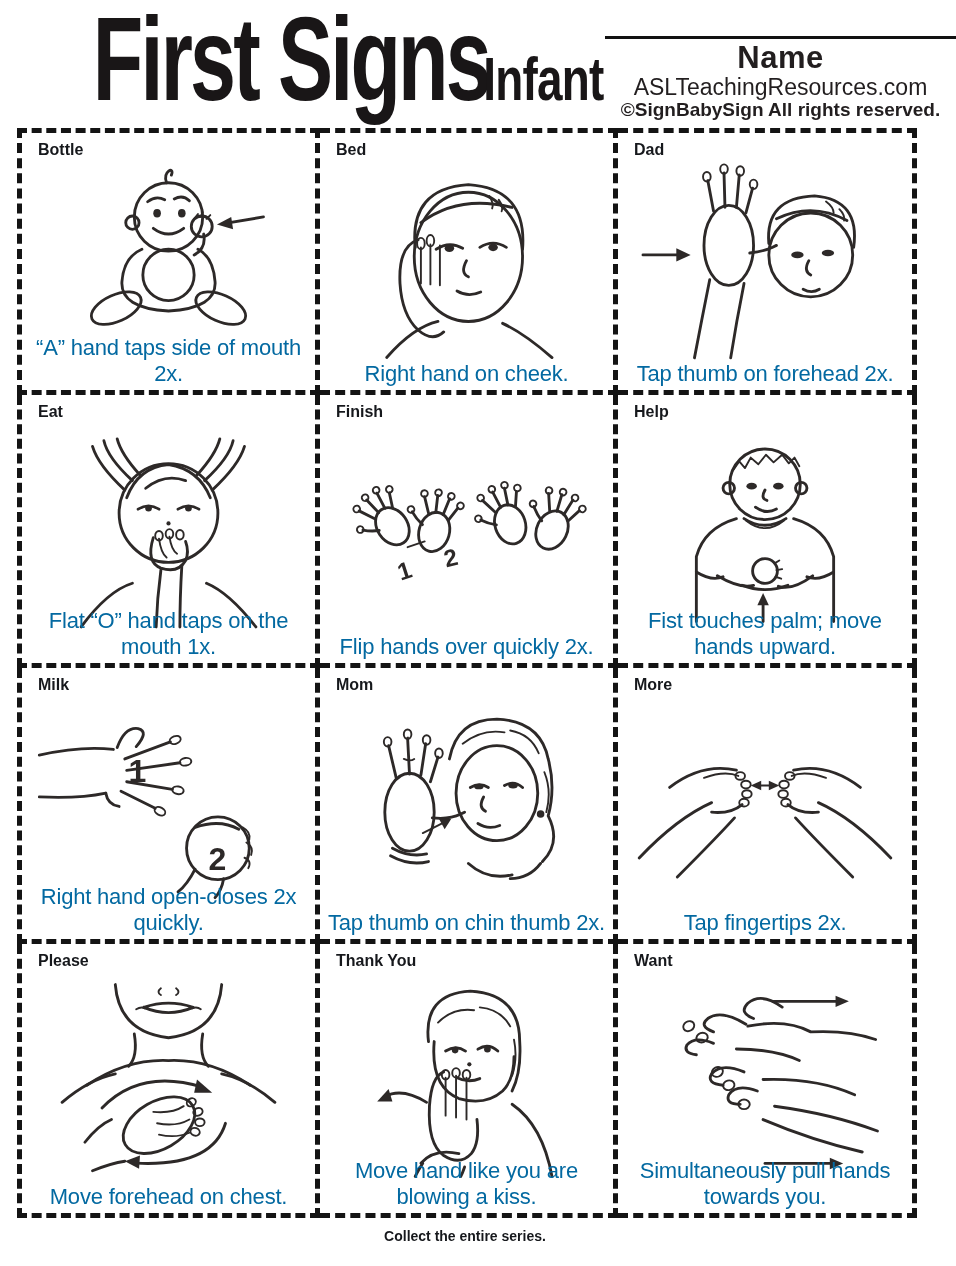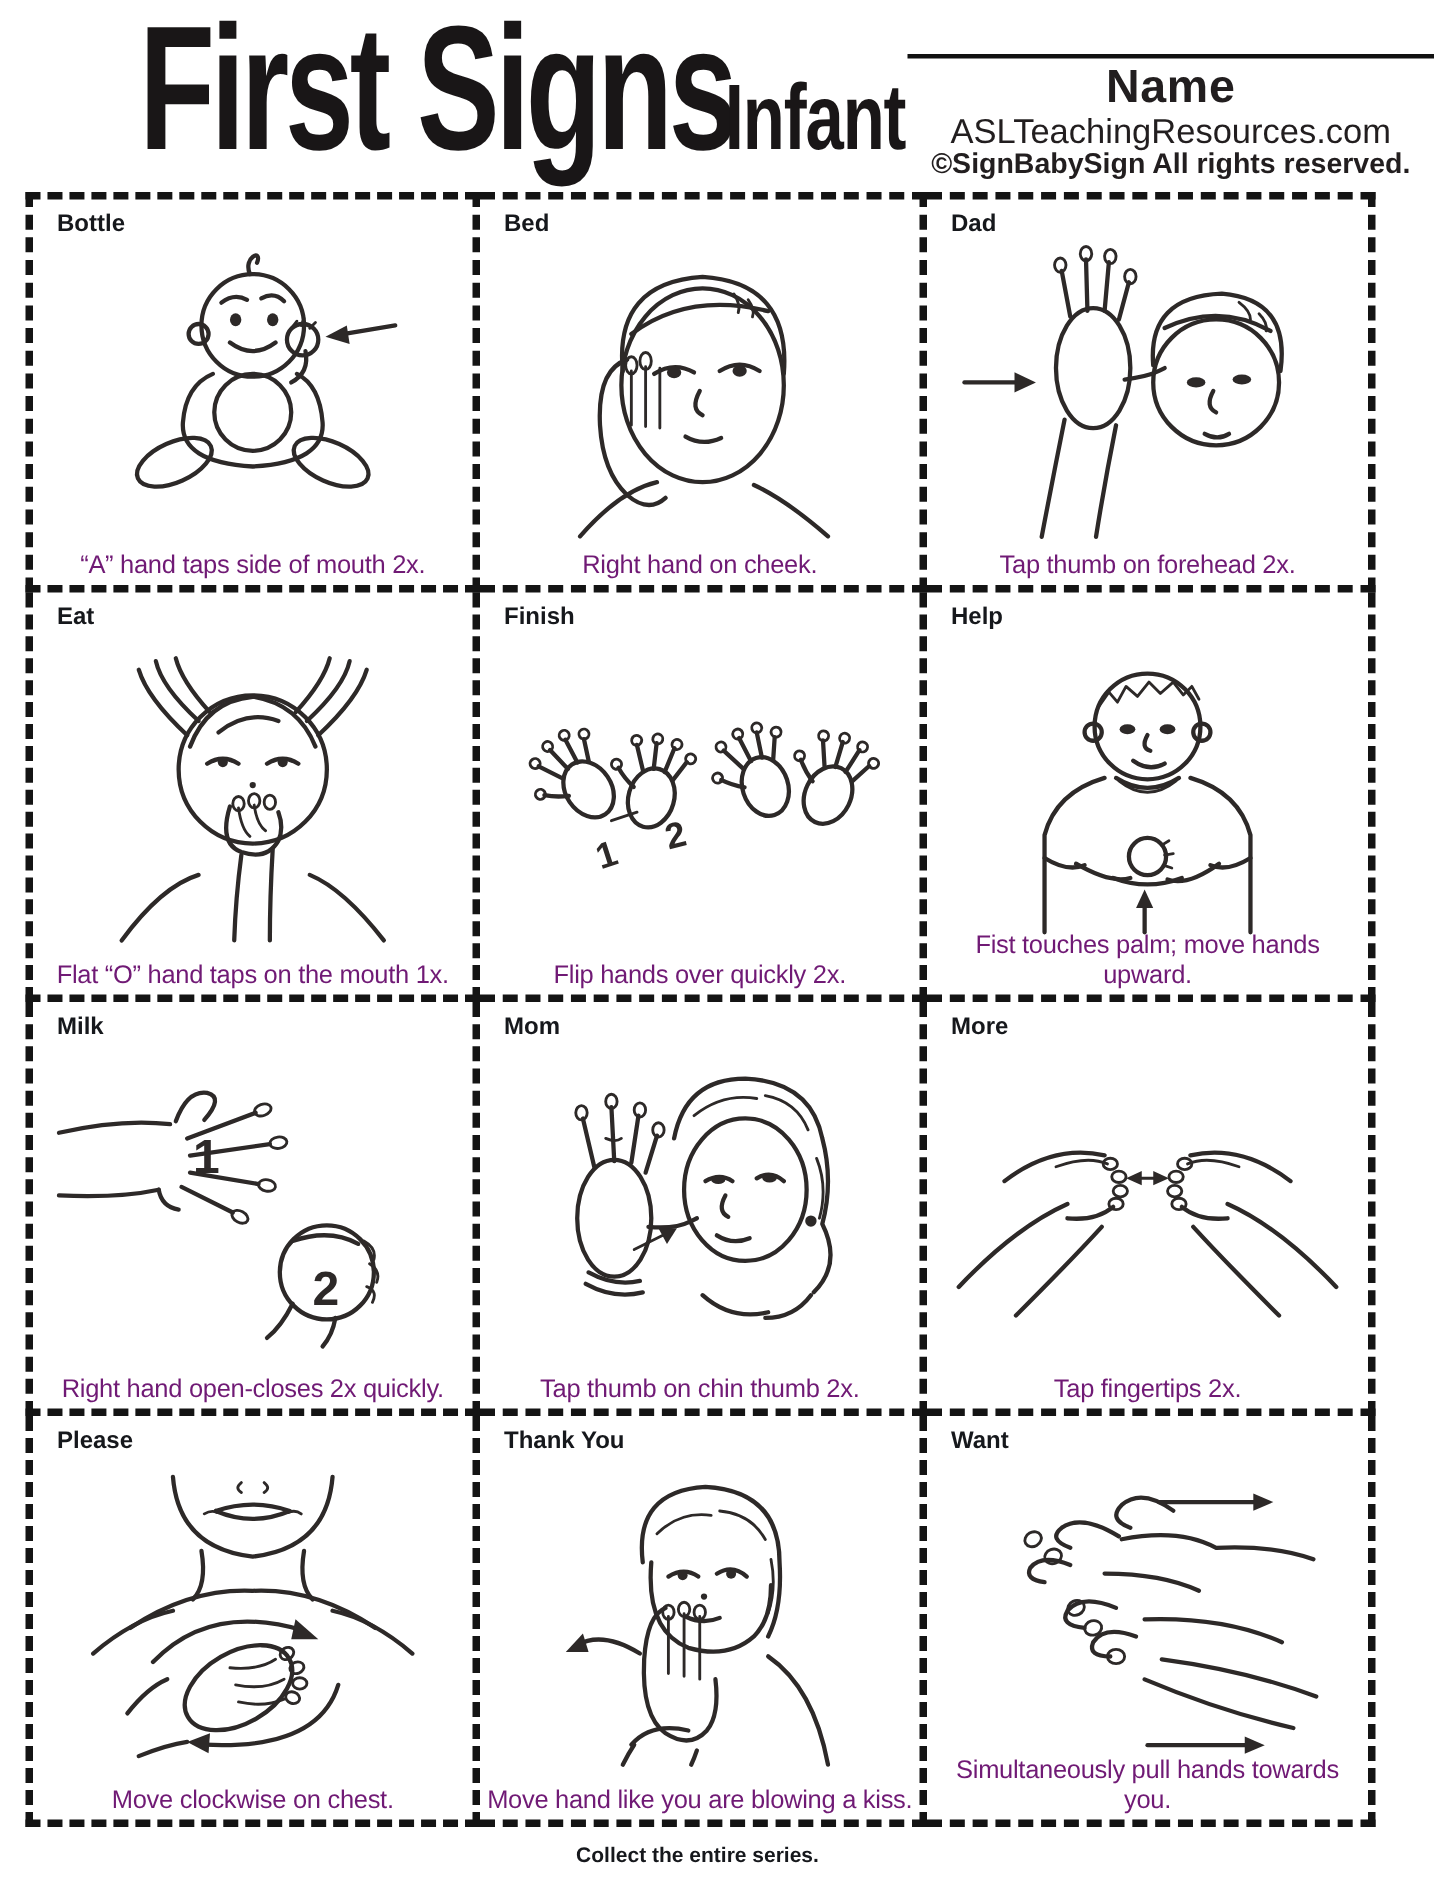--- a/index.html
+++ b/index.html
@@ -23,21 +23,21 @@
 
   
   .grid { position:absolute; left:17px; top:128px; width:900px; height:1090px;
           display:grid; grid-template-columns:303px 298px 299px;
           grid-template-rows:267px 273px 276px 274px; }
   .cell { position:relative; border-right:5px dashed #141414; border-bottom:5px dashed #141414; }
   .cell.c0 { border-left:5px dashed #141414; }
   .cell.r0 { border-top:5px dashed #141414; }
   .cell-title { position:absolute; top:8px; left:16px; font-size:16px; font-weight:600; color:#16181c; z-index:2; }
   .cell-caption { position:absolute; bottom:3px; left:1%; right:1%; text-align:center;
-                  font-size:17px; font-weight:500; letter-spacing:-.2px; color:#701a75; z-index:2; }
+                  font-size:22px; font-weight:500; letter-spacing:-.2px; color:#0369a1; z-index:2; }
   .art { position:absolute; left:4px; right:4px; top:28px; bottom:24px;
          display:flex; align-items:center; justify-content:center; }
   .art svg { width:100%; height:100%; }
   .art svg * { stroke:#2d2928; stroke-width:3; fill:none; stroke-linecap:round; stroke-linejoin:round; }
   .art svg .fill { fill:#2d2928; stroke:none; }
   .art svg .thin { stroke-width:2; }
   .step-num { position:absolute; font-weight:700; color:#2d2928; z-index:2; font-family:"Liberation Sans", sans-serif; }
   .finish-1 { left:26%; top:62%; font-size:24px; transform:rotate(-18deg); }
   .finish-2 { left:42%; top:56%; font-size:24px; transform:rotate(-14deg); }
   .milk-1   { left:36%; top:26%; font-size:32px; }
@@ -354,21 +354,21 @@
         <g>
           <path d="M80,134 Q120,92 186,112"></path>
           <polygon class="fill" points="196,118 180,104 177,118"></polygon>
           <path d="M210,150 Q196,196 116,192"></path>
           <polygon class="fill" points="104,190 120,184 119,198"></polygon>
           <path d="M62,170 Q76,152 90,146"></path>
           <path d="M70,200 Q90,192 104,190"></path>
         </g>
       </svg>
     </div>
-    <div class="cell-caption">Move clockwise on chest.</div>
+    <div class="cell-caption">Move forehead on chest.</div>
   </div>
 
   <div class="cell r3 c1">
     <div class="cell-title">Thank You</div>
     <div class="art">
       <svg viewBox="0 0 300 210">
         <path d="M110,64 Q104,14 154,11 Q206,14 206,64 Q208,96 198,116"></path>
         <path class="thin" d="M120,44 q16,-16 38,-13 M164,28 q22,2 32,20 M200,62 q4,20 -2,38"></path>
         <path d="M116,64 Q112,112 142,124 Q170,132 188,116 Q200,104 200,80"></path>
         <path d="M128,74 q11,-7 21,0"></path>

